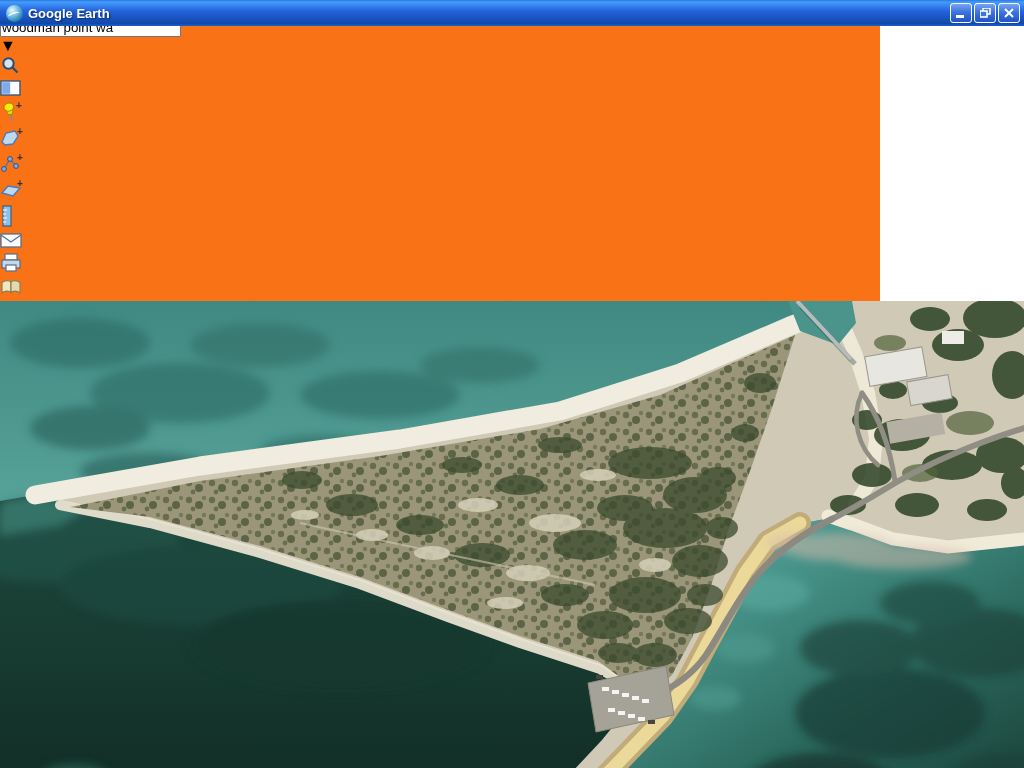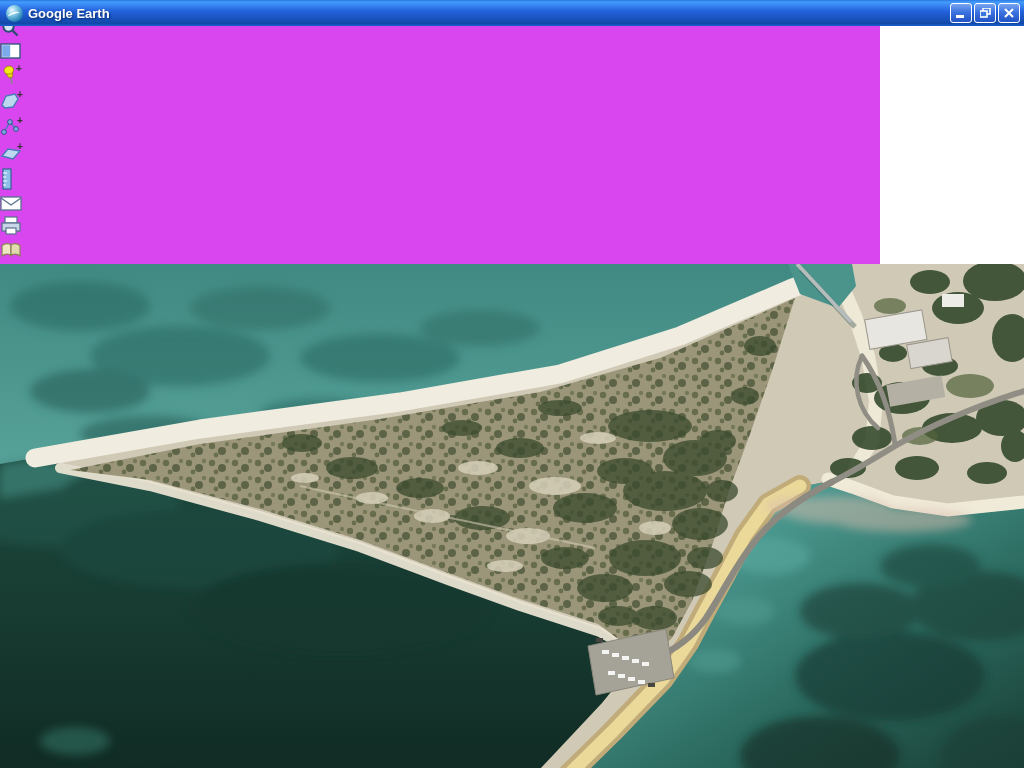--- a/index.html
+++ b/index.html
@@ -1,18 +1,18 @@
 <!DOCTYPE html>
 <html><head>
 <meta charset="utf-8">
 <style>
   * { box-sizing: border-box; margin: 0; padding: 0; }
   html,body { width:1024px; height:768px; overflow:hidden; }
   body { font-family:"Liberation Sans", sans-serif; }
-  #app { position:relative; width:880px; height:768px; background:#d946ef; }
+  #app { position:relative; width:880px; height:768px; background:#f97316; }
 
   
   #titlebar { position:absolute; left:0; top:0; width:1024px; height:26px;
     background:linear-gradient(180deg,#2a7ae0 0%,#449bfd 8%,#2463dd 42%,#1148a8 90%,#1a5fd0 100%);
     display:flex; align-items:center; padding:0 4px; }
   #titlebar .glb { width:17px; height:17px; margin:0 5px 0 2px; border-radius:50%;
     background:radial-gradient(circle at 35% 30%, #eaf7ff 0%, #7cc4e4 35%, #2a85b5 70%, #135d86 100%);
     position:relative; }
   #titlebar .glb::after{ content:""; position:absolute; left:2px; top:7px; width:12px; height:4px;
     border-top:2px solid rgba(255,255,255,.9); border-radius:50%; transform:rotate(-18deg); }
@@ -80,20 +80,24 @@
   <div id="menubar">
     <span class="mitem">File</span>
     <span class="mitem">Edit</span>
     <span class="mitem">View</span>
     <span class="mitem">Tools</span>
     <span class="mitem">Add</span>
     <span class="mitem">Help</span>
   </div>
 
   <div id="toolbar">
+    <div id="searchbox">
+      <input value="woodman point wa" style="">
+      <div id="combo-arrow">▼</div>
+    </div>
     <div class="tbtn search">
       <svg width="20" height="20">
           <circle cx="8.5" cy="8.5" r="5.2" fill="#d5e4f4" stroke="#2c4e74" stroke-width="2"></circle>
           <line x1="12.5" y1="12.5" x2="17.5" y2="17.5" stroke="#2c4e74" stroke-width="2.4"></line>
         </svg>
     </div>
     <div class="tsep"></div>
     <div class="tbtn">
       <svg width="22" height="18">
           <rect x="1" y="2" width="19" height="14" fill="#fff" stroke="#35587e" stroke-width="1.4"></rect>

